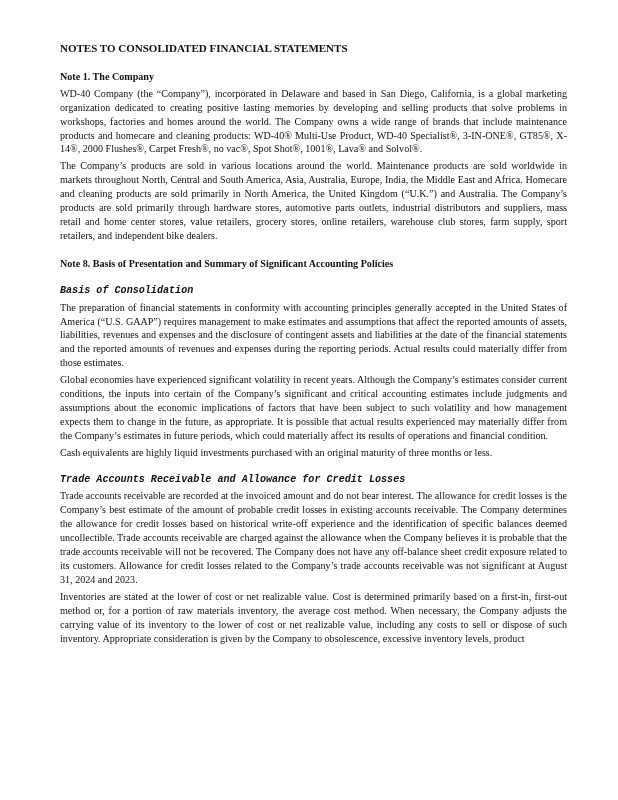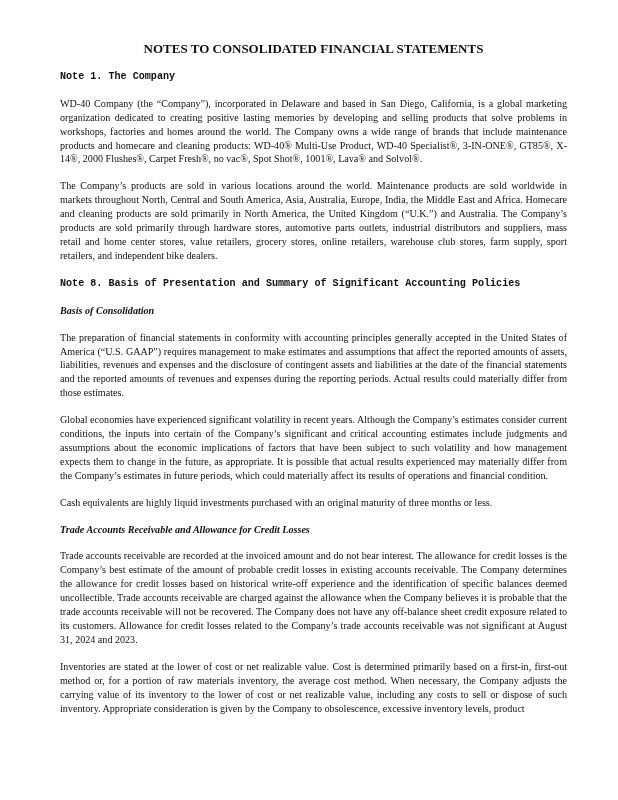--- a/index.html
+++ b/index.html
@@ -2,24 +2,24 @@
 <html><head>
 <meta charset="utf-8">
 <style>
   html, body { margin: 0; padding: 0; background: #ffffff; }
   body { width: 618px; height: 800px; position: relative; overflow: hidden; }
   .page {
     position: absolute; left: 60px; top: 40px; width: 507px;
     font-family: "Liberation Serif", serif; font-size: 10.1px; line-height: 13.9px;
     color: #111111;
   }
-  .title { text-align: center; font-weight: bold; margin: 2px 0 0 0; font-size: 13px; }
-  .note-heading { font-weight: bold; margin: 14px 0 0 0; font-family: Liberation Mono, monospace; }
-  .sub-heading { font-weight: bold; font-style: italic; margin: 13px 0 0 0; }
-  p { margin: 13px 0 0 0; text-align: justify; }
+  .title { font-weight: bold; margin: 2px 0 0 0; font-size: 11px; }
+  .note-heading { font-weight: bold; margin: 14px 0 0 0; }
+  .sub-heading { font-weight: bold; font-style: italic; margin: 13px 0 0 0; font-family: Liberation Mono, monospace; }
+  p { margin: 3px 0 0 0; text-align: justify; }
   .footer {
     position: absolute; left: 0; width: 492px; top: 812px; text-align: center;
     font-family: "Liberation Serif", serif; font-size: 10.1px; color: #111111;
   }
 </style>
 </head>
 <body>
 
 <div class="page">
   <div class="title">NOTES TO CONSOLIDATED FINANCIAL STATEMENTS</div>

